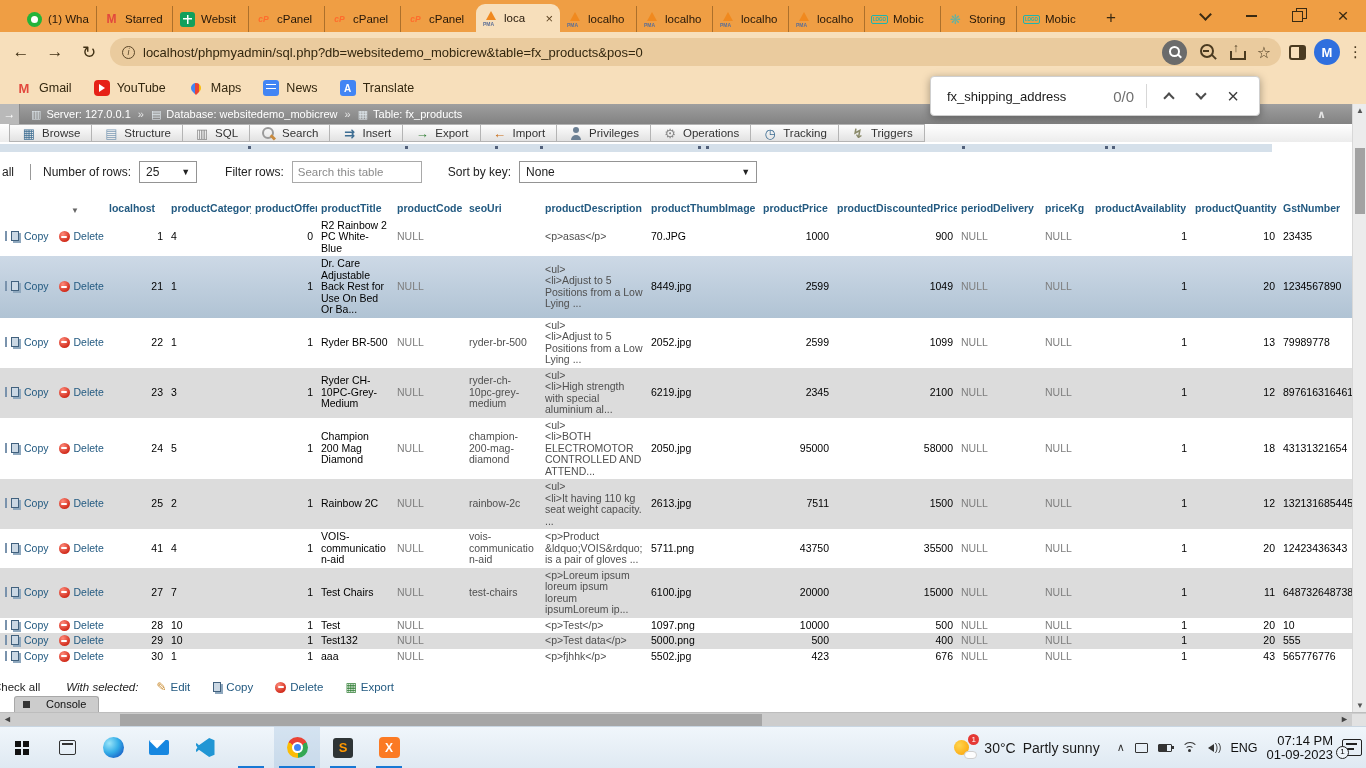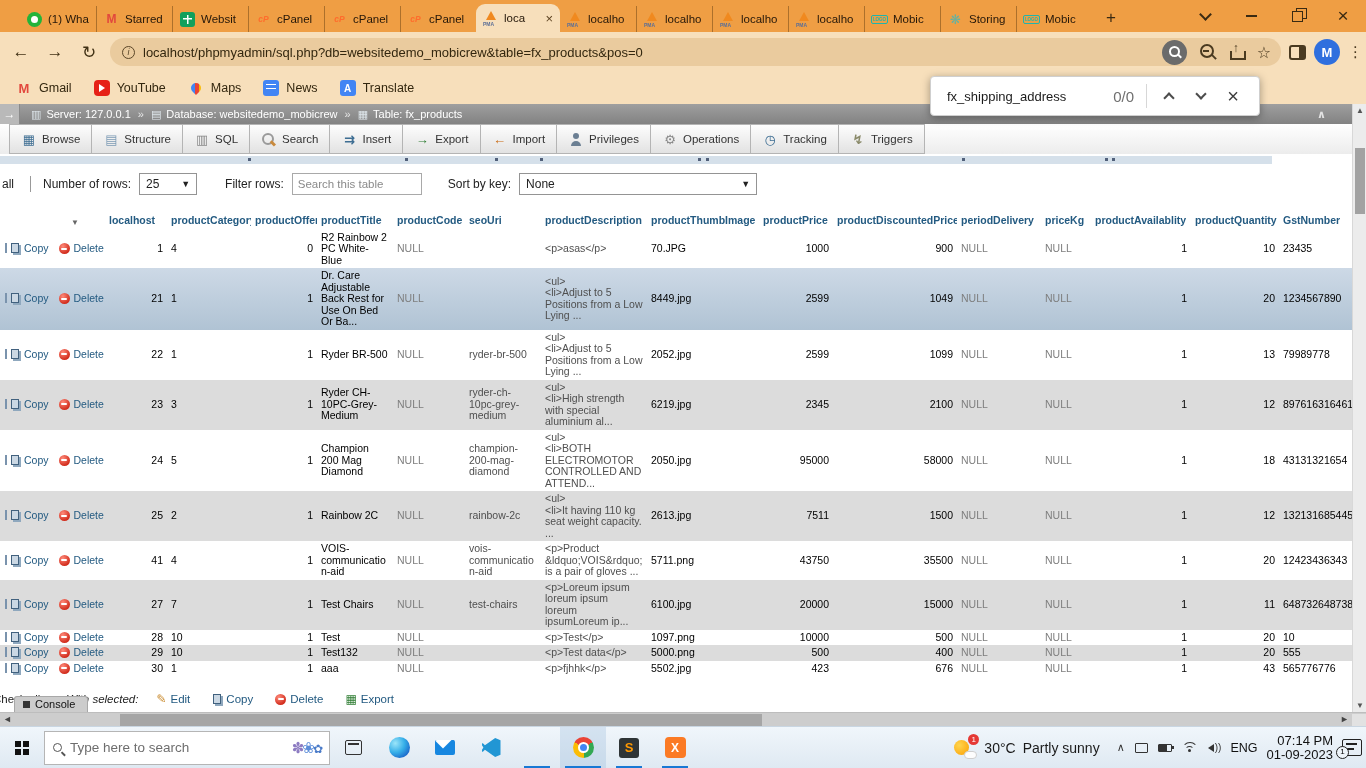--- a/index.html
+++ b/index.html
@@ -85,21 +85,21 @@
   .chev.down{transform:rotate(-45deg);margin-bottom:4px}
   .fb-close{font-size:20px;color:#3c3c3c}
 
   
   .page{position:absolute;left:0;top:104px;width:1352px;height:608px;background:#fff;overflow:hidden}
   .crumb{height:20px;background:linear-gradient(#9f9f9f,#828282);display:flex;align-items:center;font-size:11px;color:#fff;gap:5px;padding-right:26px}
   .navtoggle{width:20px;height:20px;background:#b9b9b9;color:#fff;display:flex;align-items:center;justify-content:center;font-size:12px;margin-right:6px;border-right:1px solid #8a8a8a}
   .bc-ico{font-size:11px;color:#dfe7ec;font-style:normal}
   .crumb .sep{color:#e6e6e6;margin:0 2px}
   .scrolltop{margin-left:auto;color:#e3e3e3;font-size:11px;font-weight:bold}
-  .pmatabs{height:30px;background:linear-gradient(#ffffff,#ececec);display:flex;align-items:stretch;padding-left:9px;position:relative}
+  .pmatabs{height:18px;background:linear-gradient(#ffffff,#ececec);display:flex;align-items:stretch;padding-left:9px;position:relative}
   .pmatab{display:flex;align-items:center;gap:0;padding:0 11px;border:1px solid #b4b4b4;border-left:none;background:linear-gradient(#fdfdfd,#e2e2e2);font-size:11.5px;color:#333;white-space:nowrap}
   .pmatab:first-child{border-left:1px solid #b4b4b4}
   .ti{width:16px;height:15px;display:inline-block;position:relative;margin-right:5px;font-style:normal;text-align:center;line-height:15px;font-size:13px}
   .ti-browse::before{content:"▦";color:#3E6E93}
   .ti-structure::before{content:"▤";color:#7d9bb5}
   .ti-sql::before{content:"▥";color:#8A8A8A}
   .ti-search::before{content:"";position:absolute;width:8px;height:8px;border:2px solid #9a9a9a;border-radius:50%;left:1px;top:1px}
   .ti-search::after{content:"";position:absolute;width:6px;height:2.5px;background:#c98a3d;transform:rotate(45deg);right:1px;bottom:2px}
   .ti-insert::before{content:"⇉";color:#3E6E93;font-weight:bold}
   .ti-export::before{content:"→";color:#2E7D32;font-weight:bold}
@@ -144,21 +144,21 @@
   .pre{white-space:pre-wrap}
 
   
   .footerbar{display:flex;align-items:center;gap:0;margin:16px 0 0 -7px;font-size:11.5px;color:#222}
   .footerbar .chk{margin-right:26px}
   .footerbar .wsel{font-style:italic;margin-right:18px}
   .fact{display:flex;align-items:center;margin-right:22px;color:#235a81}
   .ico-edit{color:#c8882a;font-style:normal;margin-right:4px;font-size:12px}
   .ico-exp{color:#2e7d32;font-style:normal;margin-right:4px;font-size:12px}
 
-  .console{position:absolute;left:14px;bottom:0;background:#cccccc;border:1px solid #a8a8a8;border-bottom:none;border-radius:3px 3px 0 0;font-size:11px;color:#111;padding:1px 12px 2px 8px;display:flex;align-items:center;gap:5px}
+  .console{position:absolute;left:14px;bottom:0;background:#cccccc;border:1px solid #a8a8a8;border-bottom:none;border-radius:3px 3px 0 0;font-size:11px;color:#111;padding:1px 12px 2px 8px;display:flex;align-items:center;gap:16px}
   .console .sq{width:7px;height:7px;background:#333;display:inline-block}
 
   
   .vscroll{position:absolute;right:0;top:104px;width:14px;height:608px;background:#ececec;border-left:1px solid #d8d8d8;z-index:40}
   .vscroll .arr{position:absolute;left:0;width:14px;text-align:center;font-size:8px;color:#555}
   .vscroll .arr.up{top:2px}
   .vscroll .arr.dn{bottom:2px}
   .vthumb{position:absolute;left:2px;top:44px;width:10px;height:66px;background:#a2a2a2}
   .hscroll{position:absolute;left:0;top:712px;width:1366px;height:14px;background:#cdcdcd;border-top:1px solid #bdbdbd;z-index:40}
   .hscroll .arr{position:absolute;top:1px;font-size:9px;color:#444}
@@ -699,25 +699,20 @@
     <span class="arr lf">◄</span>
     <span class="hthumb"></span>
     <span class="arr rt">►</span>
     <span class="hcorner"></span>
   </div>
 
   <div class="taskbar">
     <div class="startbtn">
         <span class="winlogo"></span>
       </div>
-    <div class="tsearch">
-      <span class="mag"></span>
-      <span class="ph">Type here to search</span>
-      <span class="flowers"><span class="fl1">✽</span><span class="fl2">❀</span><span class="fl3">✿</span></span>
-    </div>
     <div class="tapp">
         <span class="taskview"></span>
       </div>
     <span id="taskapps" style="display:flex">
         <div class="tapp">
           <span class="ai-edge"></span>
         </div>
         <div class="tapp">
           <span class="ai-mail"></span>
         </div>

